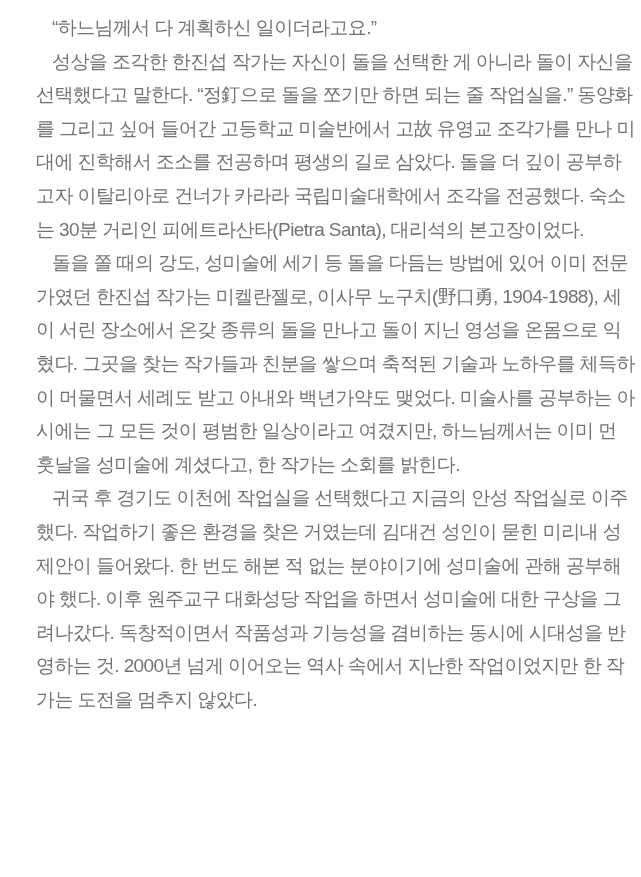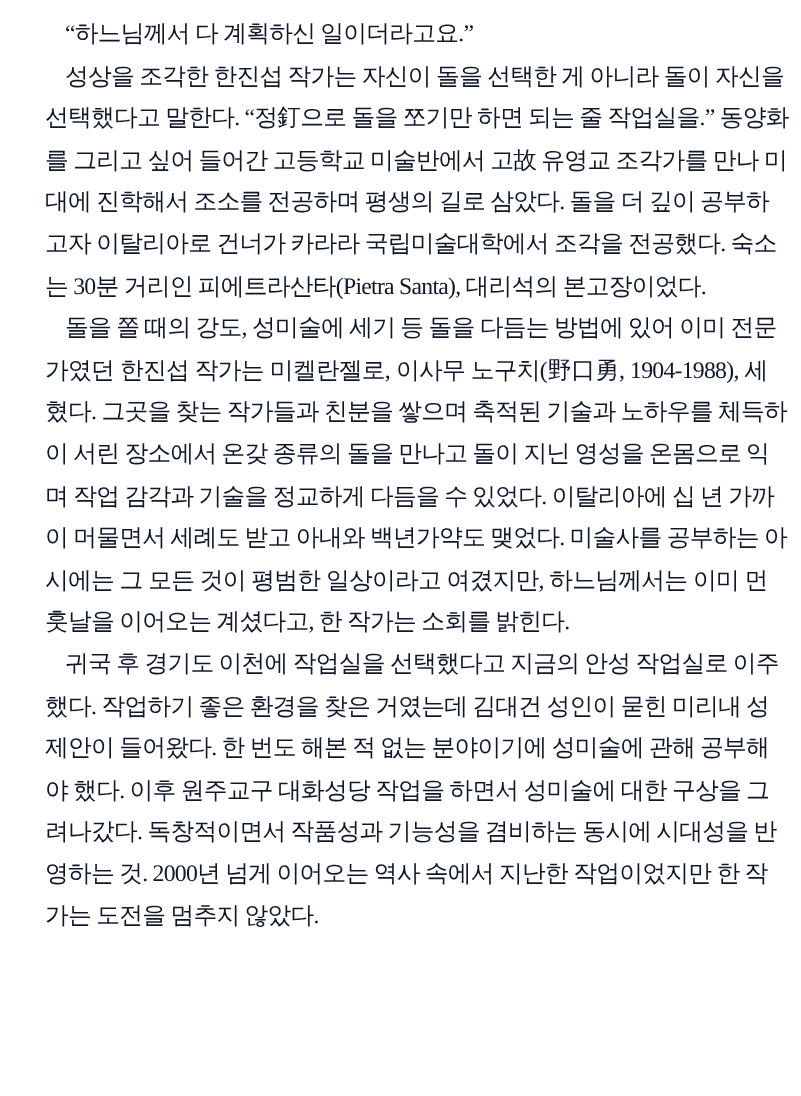--- a/index.html
+++ b/index.html
@@ -11,23 +11,23 @@
     width: 641px;
     height: 877px;
     overflow: hidden;
     position: relative;
   }
   .article {
     position: absolute;
     left: 36px;
     top: 11px;
     width: 578px;
-    font-family: Liberation Serif, serif;
+    font-family: Liberation Sans, sans-serif;
     font-size: 19px;
-    color: #0f172a;
+    color: #737373;
     letter-spacing: -0.6px;
   }
   .line {
     display: block;
     height: 33.6px;
     line-height: 33.6px;
     white-space: nowrap;
     text-align: justify;
     text-align-last: justify;
   }
@@ -52,26 +52,25 @@
     <span class="line">선택했다고 말한다. “정釘으로 돌을 쪼기만 하면 되는 줄 작업실을.” 동양화</span>
     <span class="line">를 그리고 싶어 들어간 고등학교 미술반에서 고故 유영교 조각가를 만나 미</span>
     <span class="line">대에 진학해서 조소를 전공하며 평생의 길로 삼았다. 돌을 더 깊이 공부하</span>
     <span class="line">고자 이탈리아로 건너가 카라라 국립미술대학에서 조각을 전공했다. 숙소</span>
     <span class="line last">는 30분 거리인 피에트라산타(Pietra Santa), 대리석의 본고장이었다.</span>
   </div>
 
   <div class="paragraph">
     <span class="line indent">돌을 쫄 때의 강도, 성미술에 세기 등 돌을 다듬는 방법에 있어 이미 전문</span>
     <span class="line">가였던 한진섭 작가는 미켈란젤로, 이사무 노구치(野口勇, 1904-1988), 세</span>
+    <span class="line">이 서린 장소에서 온갖 종류의 돌을 만나고 돌이 지닌 영성을 온몸으로 익</span>
     <span class="line">혔다. 그곳을 찾는 작가들과 친분을 쌓으며 축적된 기술과 노하우를 체득하</span>
-    <span class="line">이 서린 장소에서 온갖 종류의 돌을 만나고 돌이 지닌 영성을 온몸으로 익</span>
-    <span class="line">며 작업 감각과 기술을 정교하게 다듬을 수 있었다. 이탈리아에 십 년 가까</span>
     <span class="line">이 머물면서 세례도 받고 아내와 백년가약도 맺었다. 미술사를 공부하는 아</span>
     <span class="line">시에는 그 모든 것이 평범한 일상이라고 여겼지만, 하느님께서는 이미 먼</span>
-    <span class="line last">훗날을 이어오는 계셨다고, 한 작가는 소회를 밝힌다.</span>
+    <span class="line last">훗날을 성미술에 계셨다고, 한 작가는 소회를 밝힌다.</span>
   </div>
 
   <div class="paragraph">
     <span class="line indent">귀국 후 경기도 이천에 작업실을 선택했다고 지금의 안성 작업실로 이주</span>
     <span class="line">했다. 작업하기 좋은 환경을 찾은 거였는데 김대건 성인이 묻힌 미리내 성</span>
     <span class="line">제안이 들어왔다. 한 번도 해본 적 없는 분야이기에 성미술에 관해 공부해</span>
     <span class="line">야 했다. 이후 원주교구 대화성당 작업을 하면서 성미술에 대한 구상을 그</span>
     <span class="line">려나갔다. 독창적이면서 작품성과 기능성을 겸비하는 동시에 시대성을 반</span>
     <span class="line">영하는 것. 2000년 넘게 이어오는 역사 속에서 지난한 작업이었지만 한 작</span>
     <span class="line last">가는 도전을 멈추지 않았다.</span>

